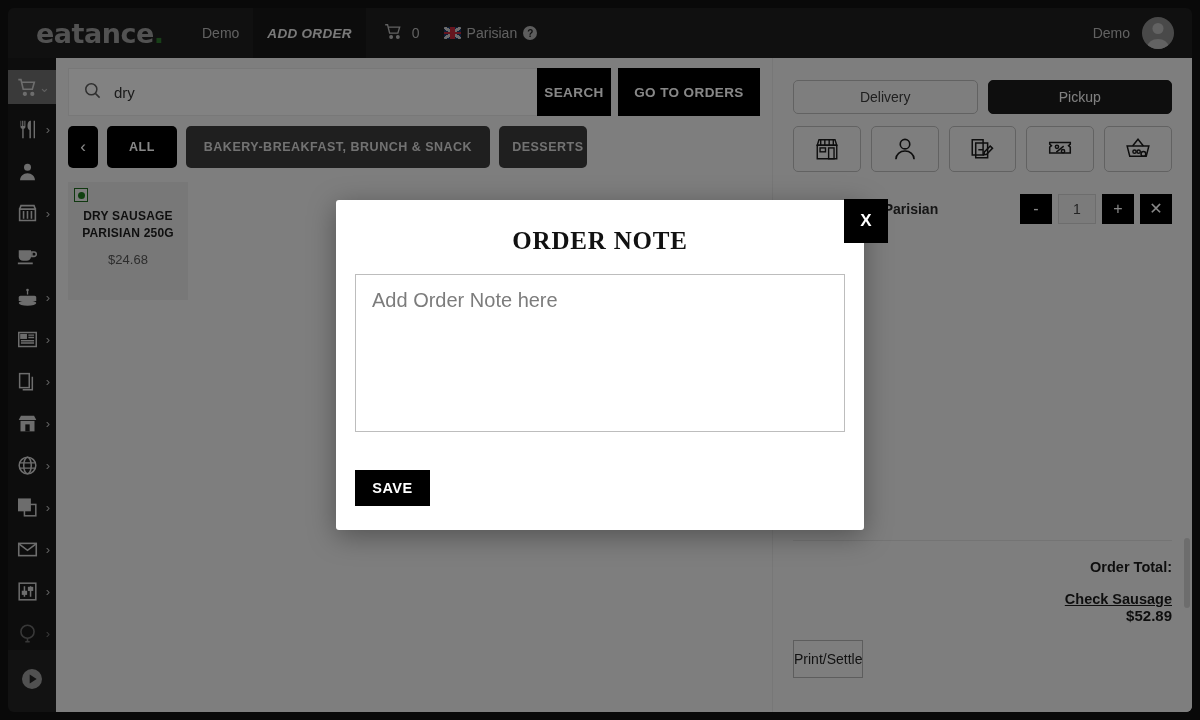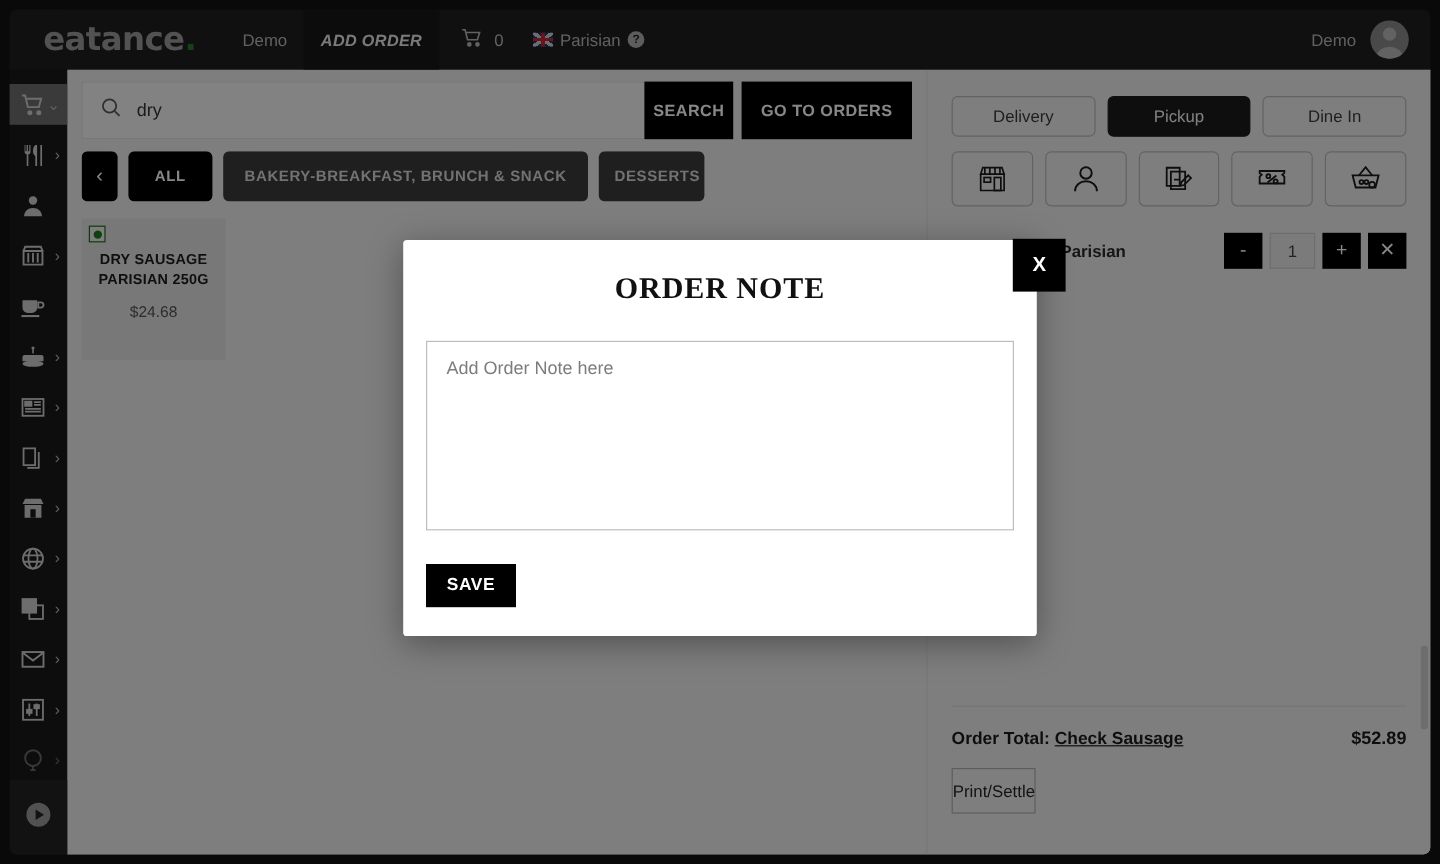--- a/index.html
+++ b/index.html
@@ -312,20 +312,21 @@
 
   #totals {
     border-top: 1px solid #dcdcdc;
     padding: 18px 0 0 0;
     margin-bottom: 14px;
   }
   #total-line {
     display: flex; align-items: flex-end;
     font-size: 14.5px; font-weight: 700; color: #1c1c1c;
     margin-bottom: 16px;
+    flex-direction: column;
   }
   #check-details { text-decoration: underline; cursor: pointer; }
   #total-amount { margin-left: auto; font-size: 15px; font-weight: 700; }
   #paid-row { display: flex; align-items: center; gap: 8px; margin-bottom: 14px; }
   #paid-check {
     width: 18px; height: 18px; border: 1.5px solid #8d8d8d;
     background: #efefef; cursor: pointer;
   }
   #paid-label { font-size: 13.5px; color: #3a3a3a; }
   #pay-select {
@@ -376,26 +377,26 @@
   }
   #modal-close {
     position: absolute; right: -24px; top: -1px;
     width: 44px; height: 44px;
     background: #000; color: #fff;
     display: flex; align-items: center; justify-content: center;
     font-size: 17px; font-weight: 700;
     cursor: pointer; z-index: 61;
   }
   #note-textarea {
-    position: absolute; left: 19px; top: 84px;
+    position: absolute; left: 19px; top: 74px;
     width: 490px; height: 158px;
     border: 1px solid #bdbdbd;
     padding: 14px 16px;
     font-family: "Liberation Sans", sans-serif;
-    font-size: 15px; color: #333;
+    font-size: 20px; color: #333;
     resize: none; outline: none;
     background: #fff;
   }
   #note-textarea::placeholder { color: #7c7c7c; }
   #modal-save {
     position: absolute; left: 19px; top: 270px;
     width: 75px; height: 36px;
     background: #000; color: #fff;
     border: none; cursor: pointer;
     font-size: 14.5px; font-weight: 700; letter-spacing: 0.5px;
@@ -643,21 +644,20 @@
           <div class="product-price">$24.68</div>
         </div>
       </div>
     </section>
 
     <aside id="cart-col">
 
       <div id="order-type-row">
         <div class="otype">Delivery</div>
         <div class="otype active">Pickup</div>
-        <div class="otype">Dine In</div>
       </div>
 
       <div id="action-icons-row">
         <div class="act-icon">
           <span>
             <svg width="26" height="26" viewBox="0 0 24 24" fill="none" stroke="currentColor" stroke-width="1.3">
                 <path d="M3 8.5h18V21H3z"></path>
                 <path d="M3 8.5L4.6 3.4h14.8L21 8.5z"></path>
                 <path d="M7 8.5v0M12 8.5v0"></path>
                 <rect x="5.6" y="11" width="5" height="3.6"></rect>

